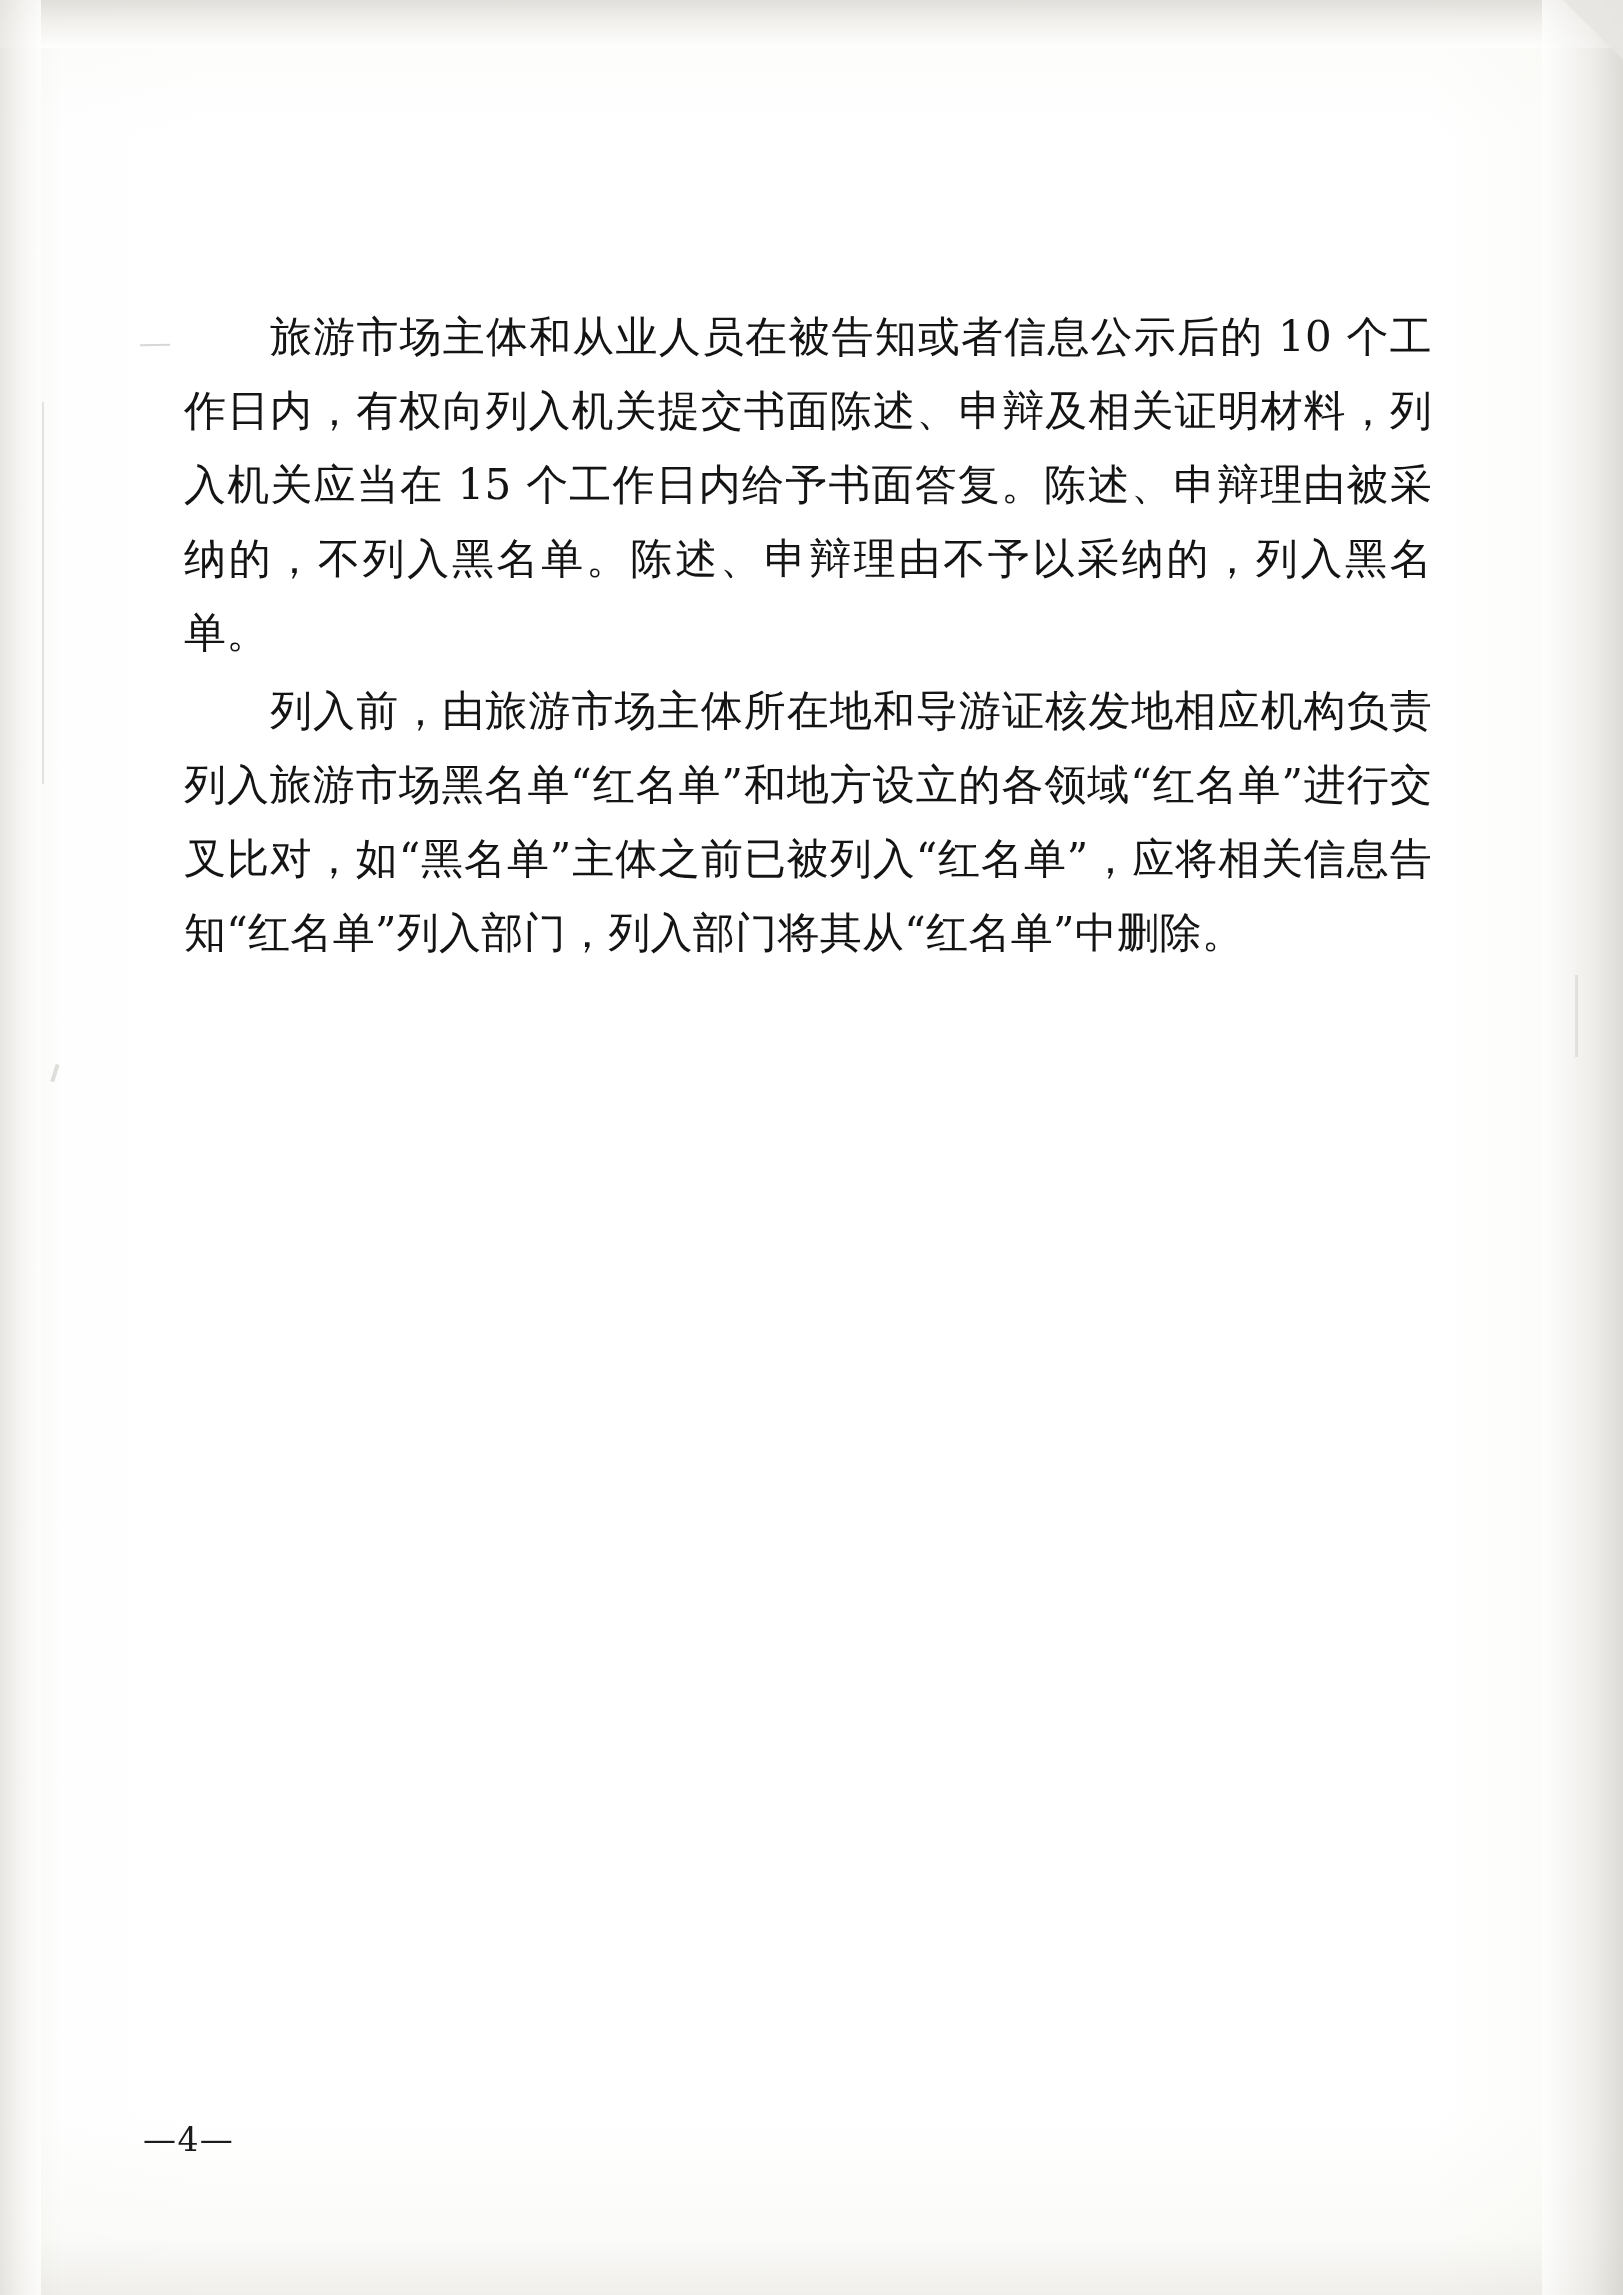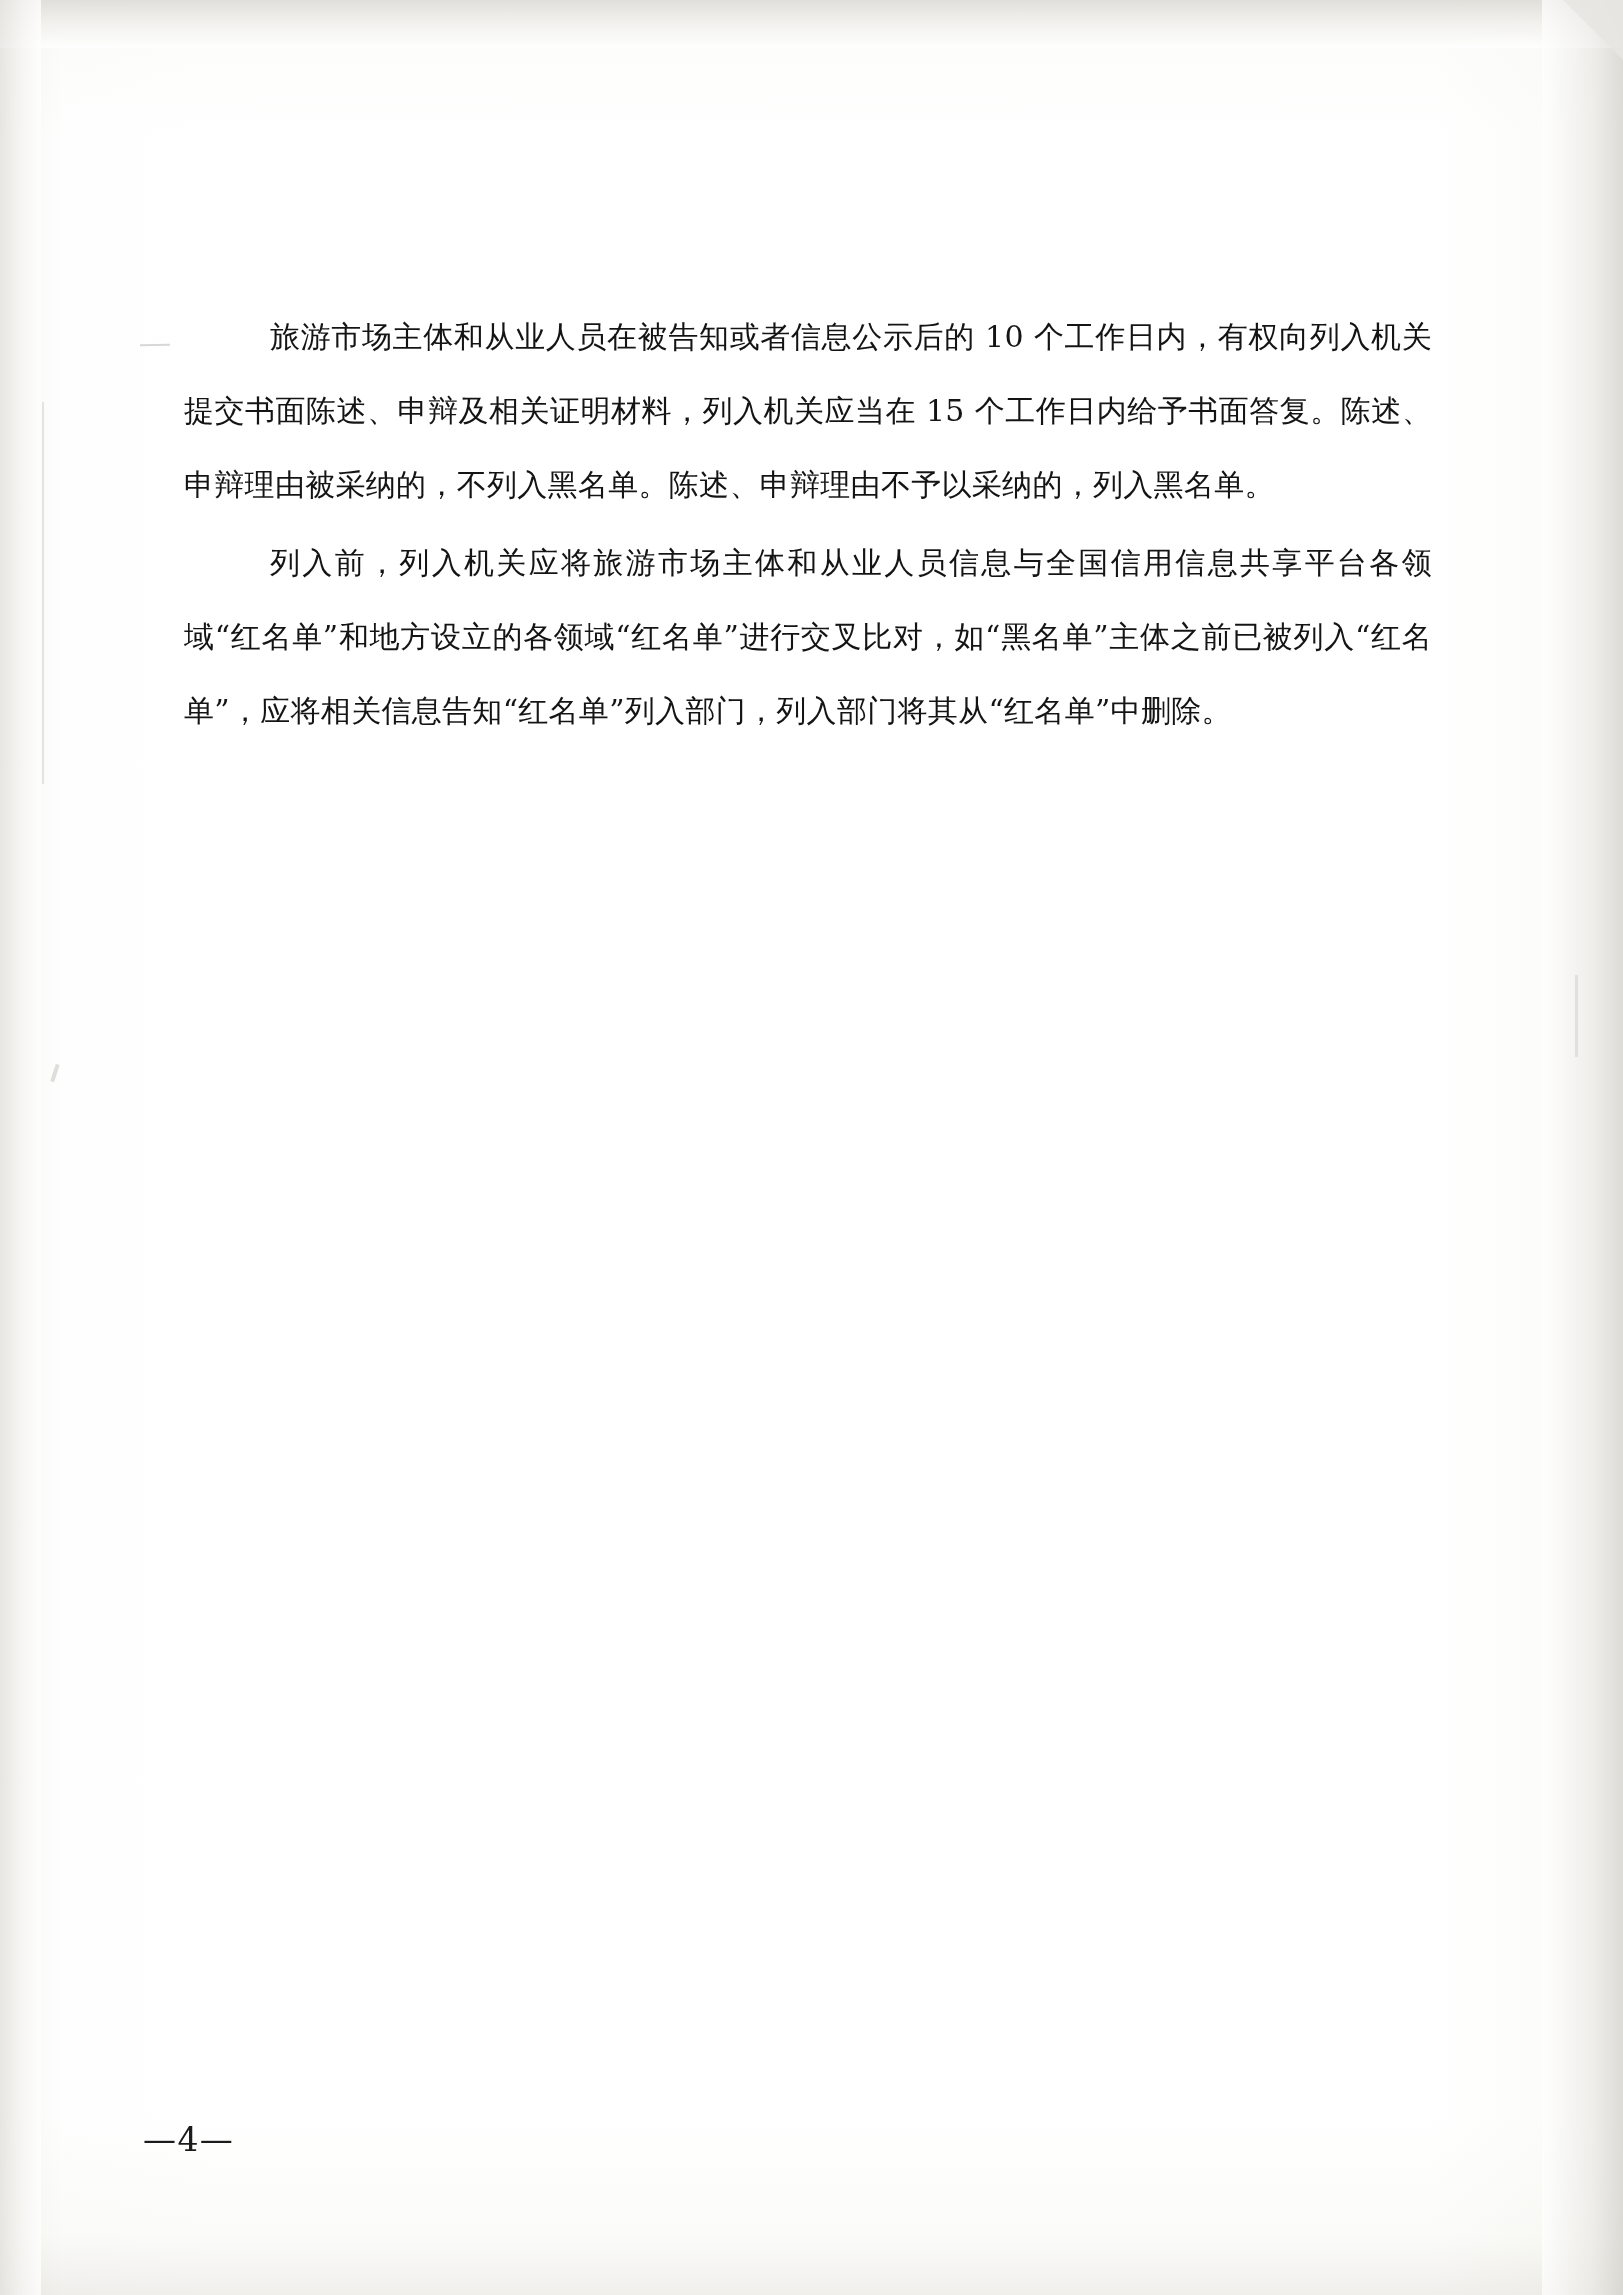--- a/index.html
+++ b/index.html
@@ -61,21 +61,21 @@
     pointer-events: none;
   }
   .content {
     position: absolute;
     left: 184px;
     top: 300px;
     width: 1248px;
   }
   p.para {
     margin: 0 0 4.1px 0;
-    font-size: 30px;
+    font-size: 42px;
     line-height: 74px;
     color: #141414;
     text-align: justify;
     text-justify: inter-ideograph;
     letter-spacing: 0.3px;
     text-indent: 86px;
   }
   p.para .artno {
     font-weight: bold;
     letter-spacing: 1.4px;
@@ -120,21 +120,21 @@
   <div class="mark m3"></div>
   <div class="mark m4"></div>
 
   <div class="content">
 
     <p class="para">
       <span>旅游市场主体和从业人员在被告知或者信息公示后的 10 个工作日内，有权向列入机关提交书面陈述、申辩及相关证明材料，列入机关应当在 15 个工作日内给予书面答复。陈述、申辩理由被采纳的，不列入黑名单。陈述、申辩理由不予以采纳的，列入黑名单。</span>
     </p>
 
     <p class="para">
-      <span>列入前，列入机关应将旅游市场主体和从业人员信息与全国信用信息共享平台各领域“红名单”和地方设立的各领域“红名单”进行交叉比对，如“黑名单”主体之前已被列入“红名单”，应将相关信息告知“红名单”列入部门，列入部门将其从“红名单”中删除。</span>
+      <span>列入前，由旅游市场主体所在地和导游证核发地相应机构负责列入旅游市场黑名单“红名单”和地方设立的各领域“红名单”进行交叉比对，如“黑名单”主体之前已被列入“红名单”，应将相关信息告知“红名单”列入部门，列入部门将其从“红名单”中删除。</span>
     </p>
 
 
 
 
   </div>
 
   <div class="page-number">—4—</div>
 
 </div>

